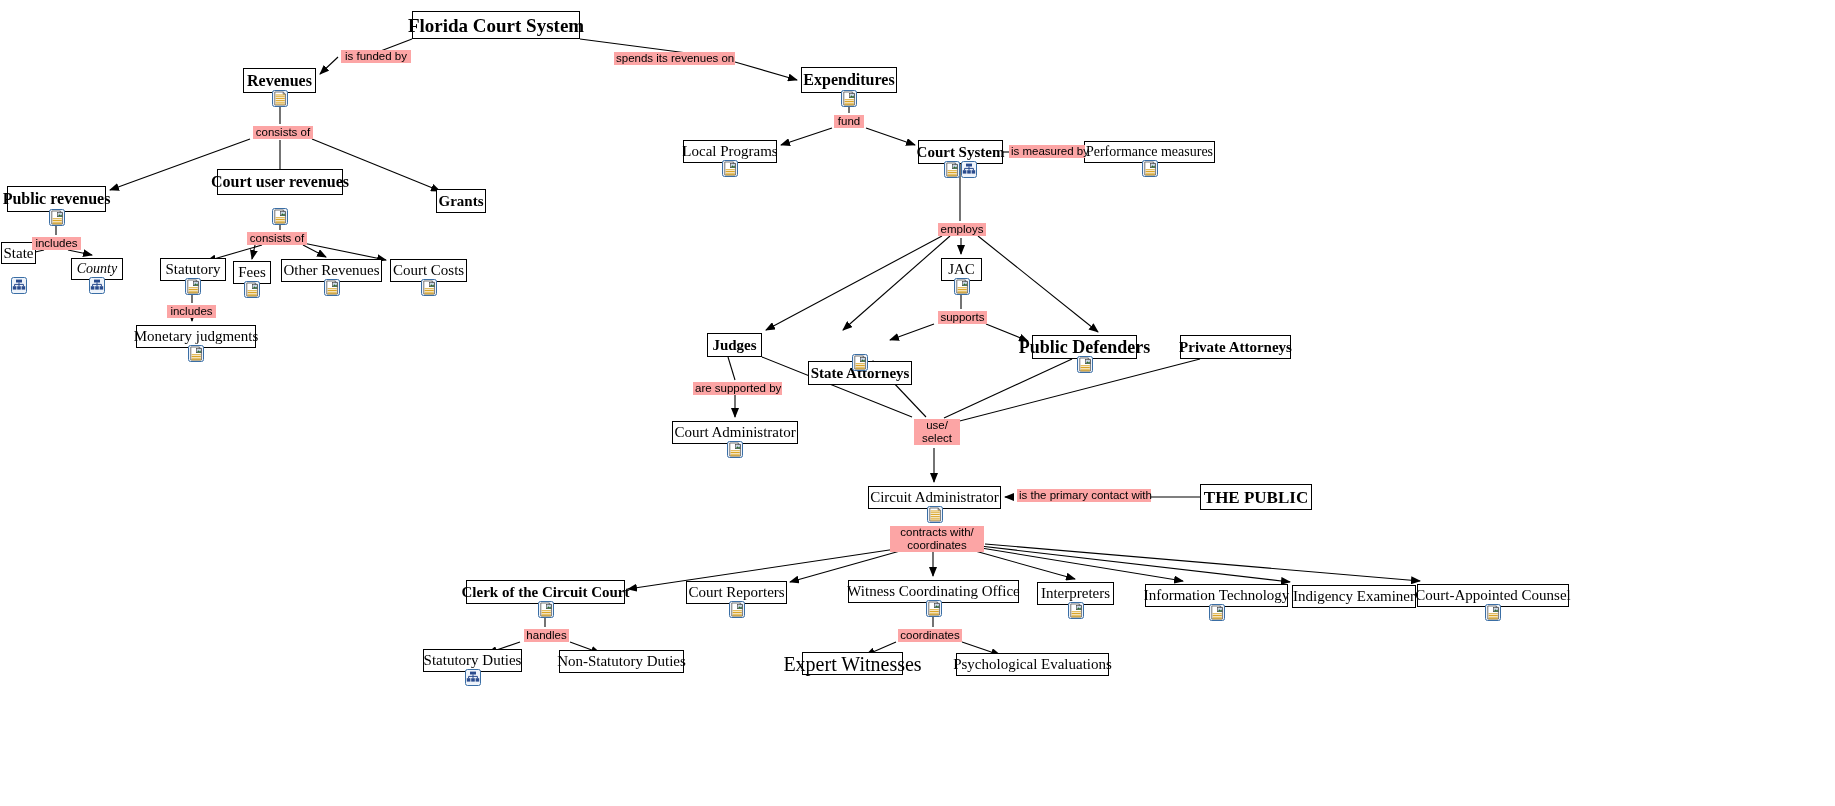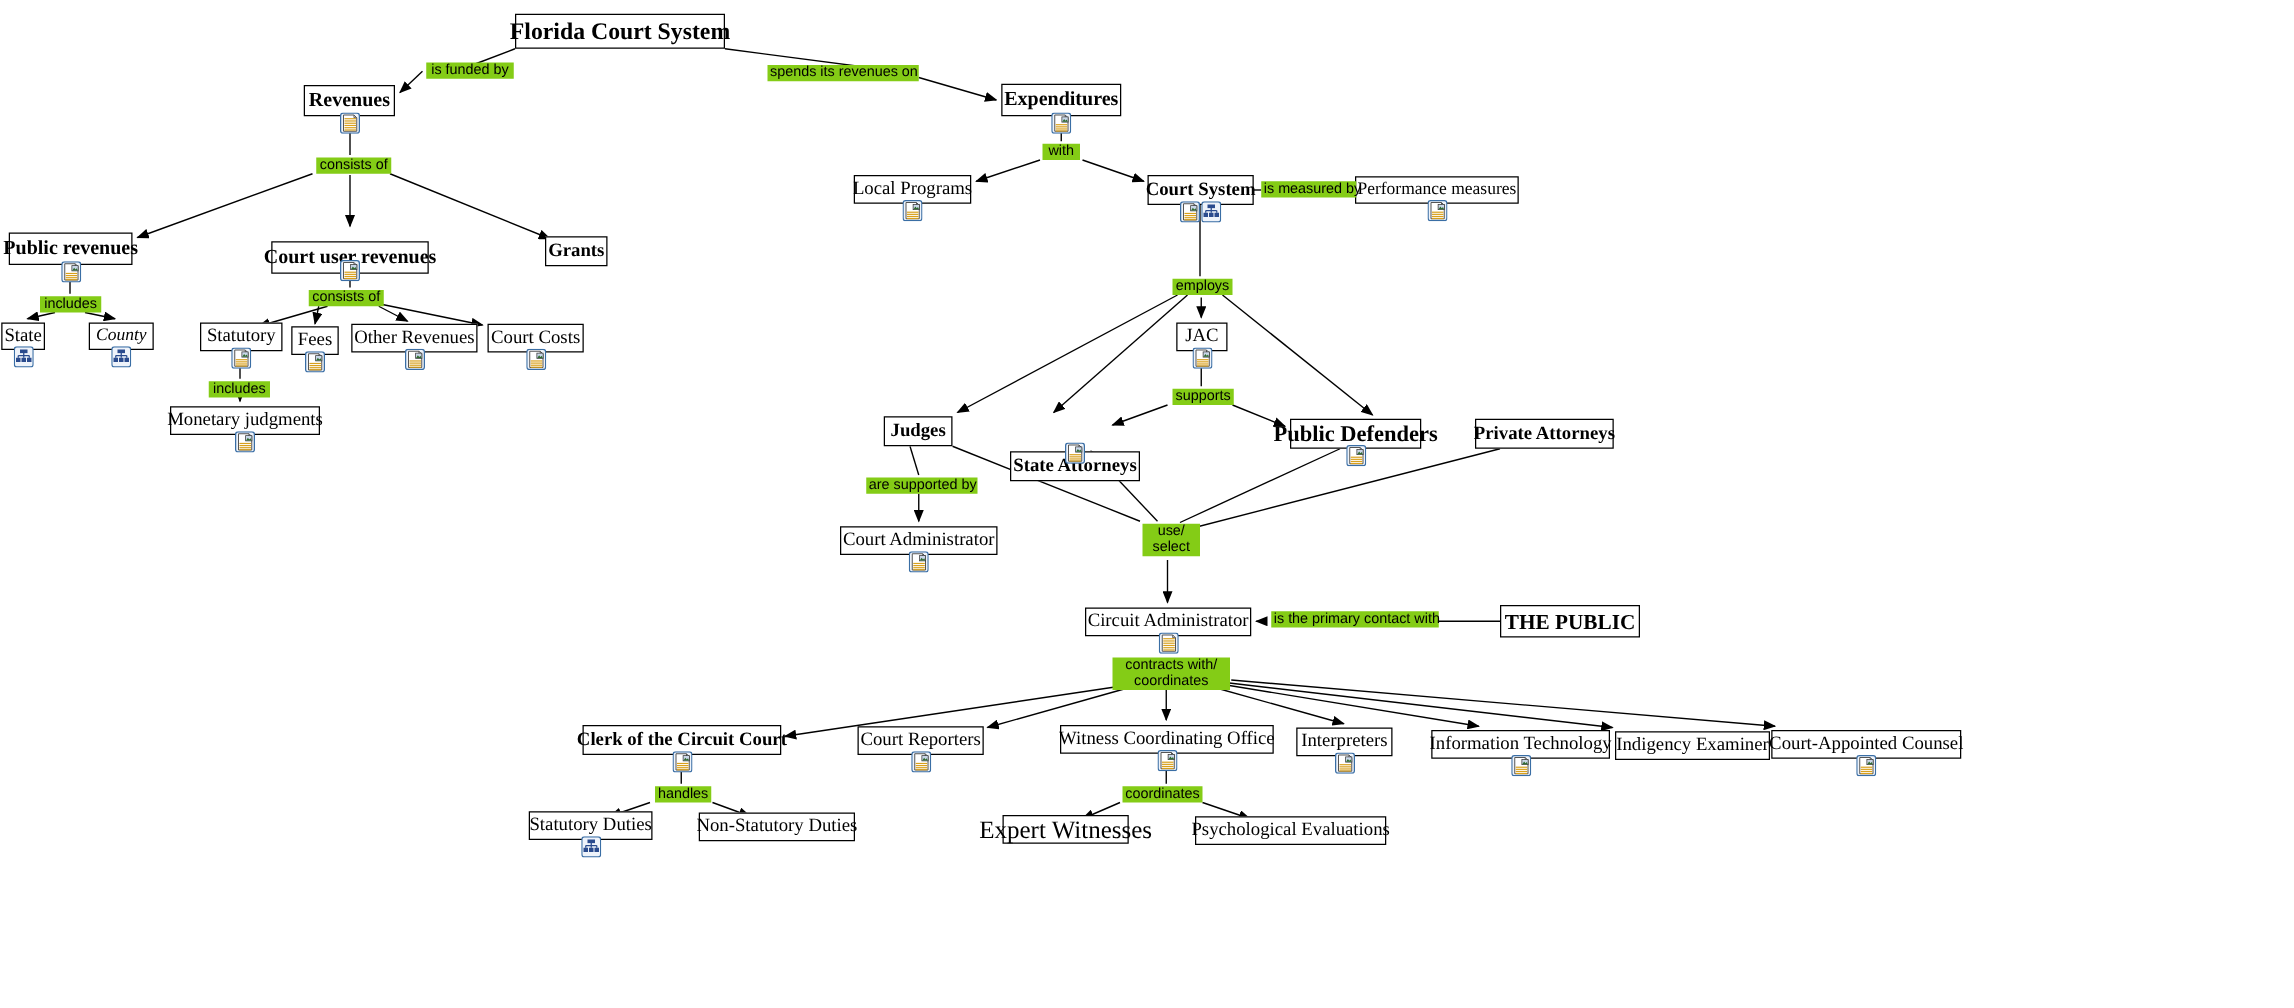--- a/index.html
+++ b/index.html
@@ -13,21 +13,21 @@
   
   .node{position:absolute;box-sizing:border-box;border:1px solid #000;
         background:#fff;display:flex;align-items:center;justify-content:center;
         white-space:nowrap;line-height:1;}
   .node .lbl{display:block;padding:0 5px;}
   .node.serif .lbl{font-family:"Liberation Serif", serif;font-weight:400;}
   .node.bold  .lbl{font-family:"Liberation Serif", serif;font-weight:700;}
 
   
   .rel{position:absolute;font-family:"Liberation Sans", sans-serif;
-       font-size:11.5px;color:#000;background:#84cc16;white-space:nowrap;
+       font-size:11.5px;color:#000;background:#fca5a5;white-space:nowrap;
        line-height:13px;text-align:center;padding:0 2px;}
 
   
   .icons{position:absolute;display:flex;gap:1px;}
   .ico{width:16px;height:17px;display:block;}
 </style>
 </head>
 <body>
 
 <div id="canvas">
@@ -234,42 +234,42 @@
             <path d="M11.2 2 V4.2 H13.4" fill="none" stroke="#555" stroke-width=".8"></path>
             <rect x="8.5" y="3.5" width="5" height="4.2" fill="#c9d6e8" stroke="#3a3a3a" stroke-width=".6"></rect>
             <path d="M8.8 7.4 L10.3 5.2 L11.4 6.6 L12.4 5.6 L13.2 7.4 Z" fill="#2f6b2f"></path>
             <rect x="3.6" y="9.3" width="9.2" height="0.95" fill="#d8a01c"></rect>
             <rect x="3.6" y="11" width="9.2" height="0.95" fill="#d8a01c"></rect>
             <rect x="3.6" y="12.7" width="9.2" height="0.95" fill="#d8a01c"></rect>
             <rect x="3.6" y="14.3" width="9.2" height="0.95" fill="#d8a01c"></rect>
           </svg>
         </span>
       </div>
-      <div class="node bold" style="left: 217px; top: 193px; width: 126px; height: 26px;">
+      <div class="node bold" style="left: 217px; top: 169px; width: 126px; height: 26px;">
         <span class="lbl" style="font-size: 16px;">Court user revenues</span>
       </div>
       <div class="icons" style="left: 272px; top: 208px;">
         <span style="display: block;">
           <svg class="ico" viewBox="0 0 16 17" xmlns="http://www.w3.org/2000/svg">
             <rect x="0.5" y="0.5" width="15" height="16" rx="2" fill="#eef3fa" stroke="#3a6ea5" stroke-width="1"></rect>
             <path d="M2.8 2 H11.2 L13.4 4.2 V15 H2.8 Z" fill="#ffffff" stroke="#555" stroke-width=".8" stroke-linejoin="round"></path>
             <path d="M11.2 2 V4.2 H13.4" fill="none" stroke="#555" stroke-width=".8"></path>
             <rect x="8.5" y="3.5" width="5" height="4.2" fill="#c9d6e8" stroke="#3a3a3a" stroke-width=".6"></rect>
             <path d="M8.8 7.4 L10.3 5.2 L11.4 6.6 L12.4 5.6 L13.2 7.4 Z" fill="#2f6b2f"></path>
             <rect x="3.6" y="9.3" width="9.2" height="0.95" fill="#d8a01c"></rect>
             <rect x="3.6" y="11" width="9.2" height="0.95" fill="#d8a01c"></rect>
             <rect x="3.6" y="12.7" width="9.2" height="0.95" fill="#d8a01c"></rect>
             <rect x="3.6" y="14.3" width="9.2" height="0.95" fill="#d8a01c"></rect>
           </svg>
         </span>
       </div>
       <div class="node bold" style="left: 436px; top: 189px; width: 50px; height: 24px;">
         <span class="lbl" style="font-size: 15px;">Grants</span>
       </div>
-      <div class="node serif" style="left: 1px; top: 258px; width: 35px; height: 22px; align-items: center;">
+      <div class="node serif" style="left: 1px; top: 242px; width: 35px; height: 22px; align-items: center;">
         <span class="lbl" style="font-size: 15px;">State</span>
       </div>
       <div class="icons" style="left: 10.5px; top: 277px;">
         <span style="display: block;">
           <svg class="ico" viewBox="0 0 16 17" xmlns="http://www.w3.org/2000/svg">
             <rect x="0.5" y="0.5" width="15" height="16" rx="2" fill="#eef3fa" stroke="#3a6ea5" stroke-width="1"></rect>
             <g stroke="#2a4b8d" stroke-width="1" fill="none">
               <path d="M8 5.4 V7.4"></path>
               <path d="M3.6 7.4 H12.4"></path>
               <path d="M3.6 7.4 V9.2"></path>
@@ -632,21 +632,21 @@
         <span class="lbl" style="font-size: 20px;">Expert Witnesses</span>
       </div>
       <div class="node serif" style="left: 956px; top: 653px; width: 153px; height: 23px;">
         <span class="lbl" style="font-size: 15px;">Psychological Evaluations</span>
       </div>
     </div>
   <div id="rel-layer">
       <div class="rel" style="left: 341px; top: 50px; width: 66px; white-space: pre;">is funded by</div>
       <div class="rel" style="left: 614px; top: 52px; width: 117px; white-space: pre;">spends its revenues on</div>
       <div class="rel" style="left: 253px; top: 126px; width: 56px; white-space: pre;">consists of</div>
-      <div class="rel" style="left: 834px; top: 115px; width: 26px; white-space: pre;">with</div>
+      <div class="rel" style="left: 834px; top: 115px; width: 26px; white-space: pre;">fund</div>
       <div class="rel" style="left: 1009px; top: 145px; width: 72px; white-space: pre;">is measured by</div>
       <div class="rel" style="left: 32px; top: 237px; width: 45px; white-space: pre;">includes</div>
       <div class="rel" style="left: 247px; top: 232px; width: 56px; white-space: pre;">consists of</div>
       <div class="rel" style="left: 938px; top: 223px; width: 44px; white-space: pre;">employs</div>
       <div class="rel" style="left: 167px; top: 305px; width: 45px; white-space: pre;">includes</div>
       <div class="rel" style="left: 938px; top: 311px; width: 45px; white-space: pre;">supports</div>
       <div class="rel" style="left: 693px; top: 382px; width: 85px; white-space: pre;">are supported by</div>
       <div class="rel" style="left: 914px; top: 419px; width: 42px; white-space: pre;">use/
 select</div>
       <div class="rel" style="left: 1017px; top: 489px; width: 130px; white-space: pre;">is the primary contact with</div>

